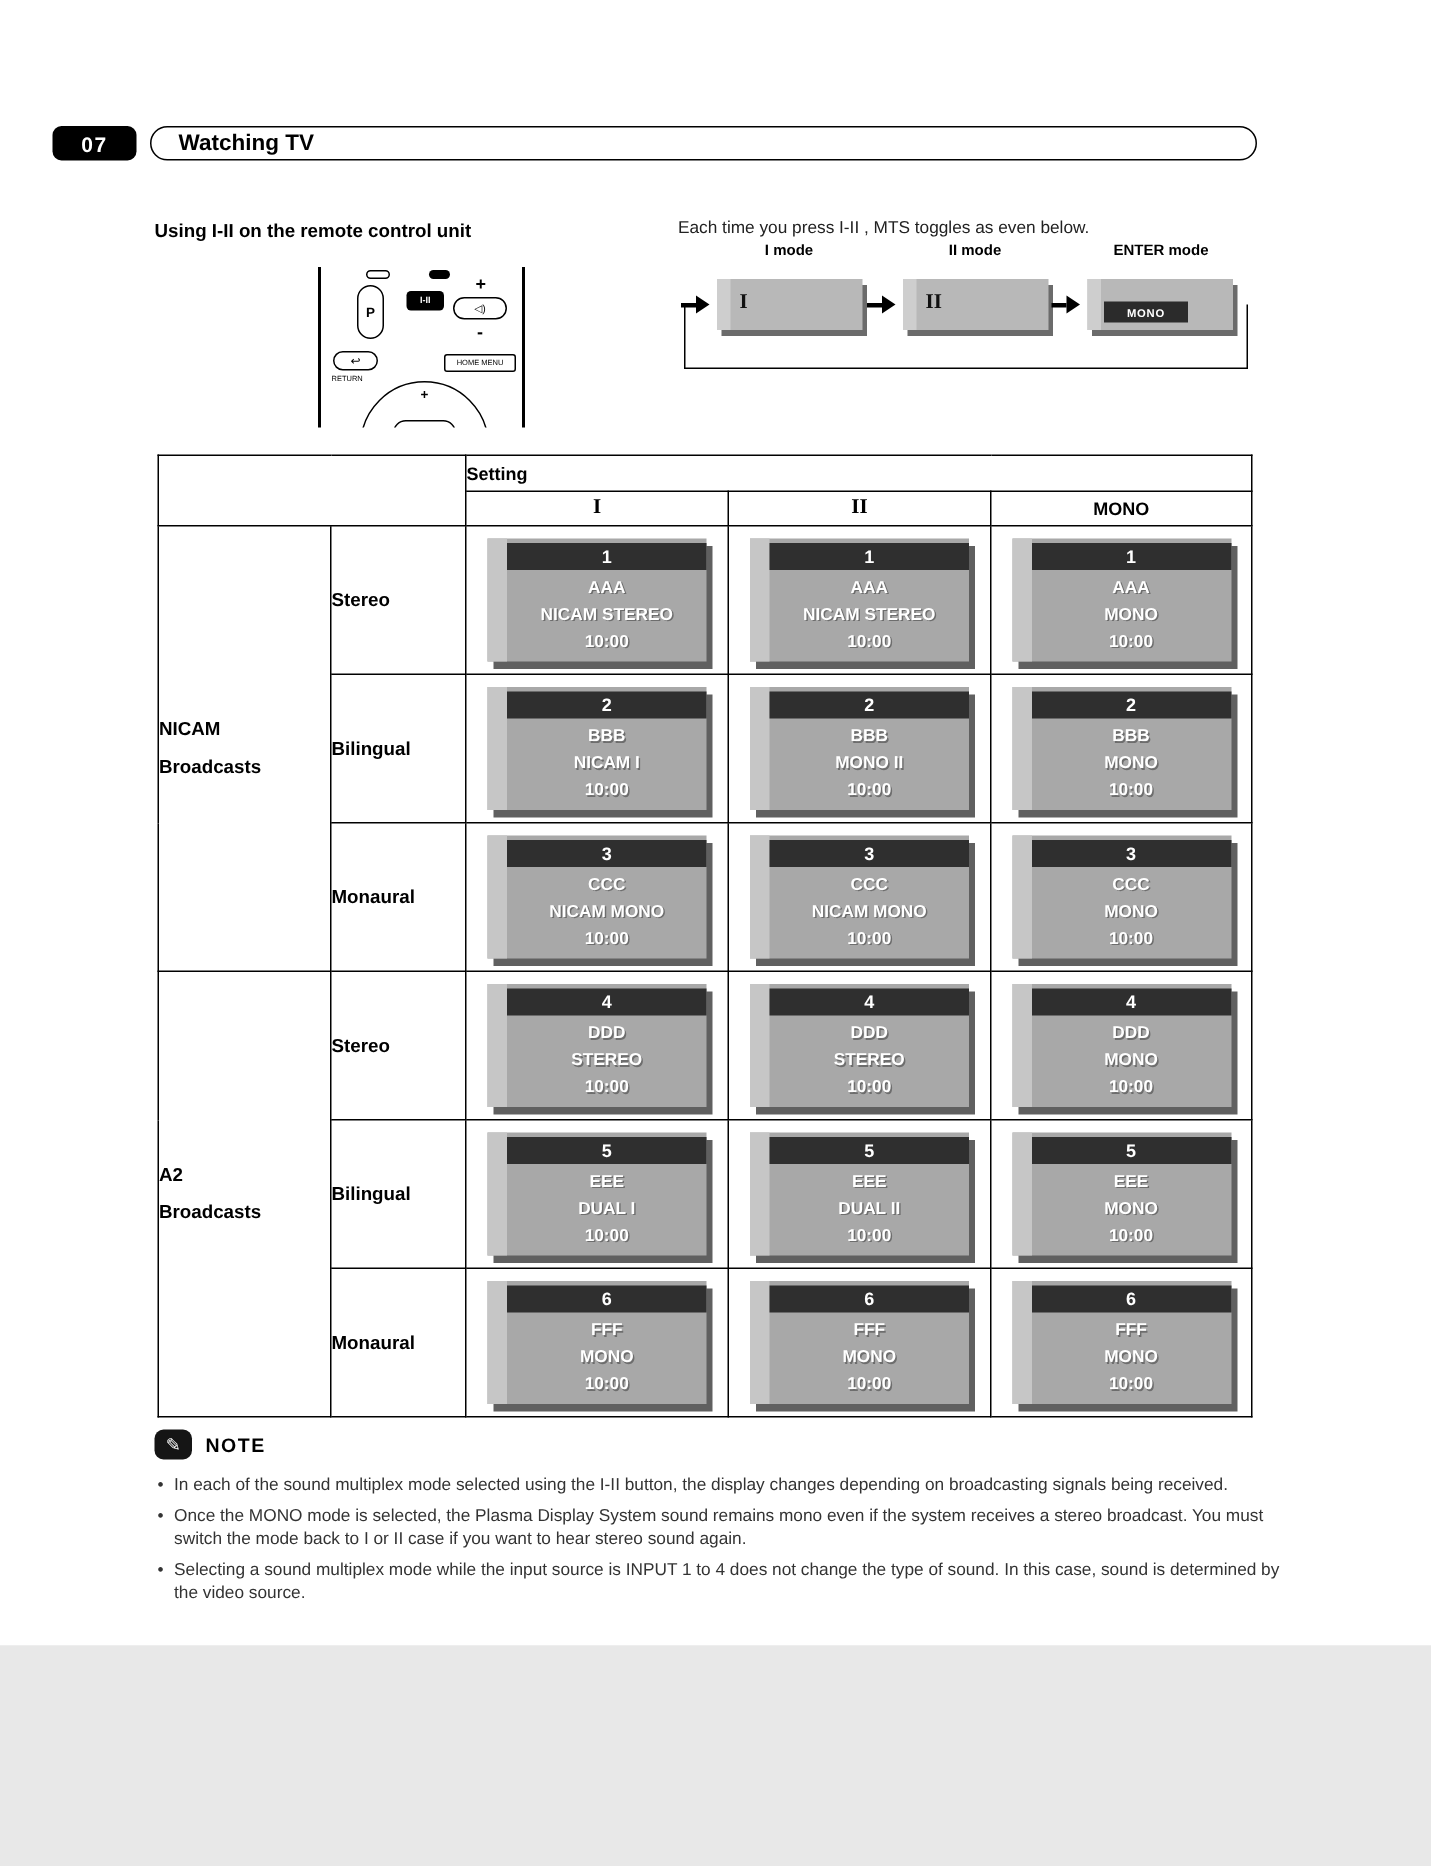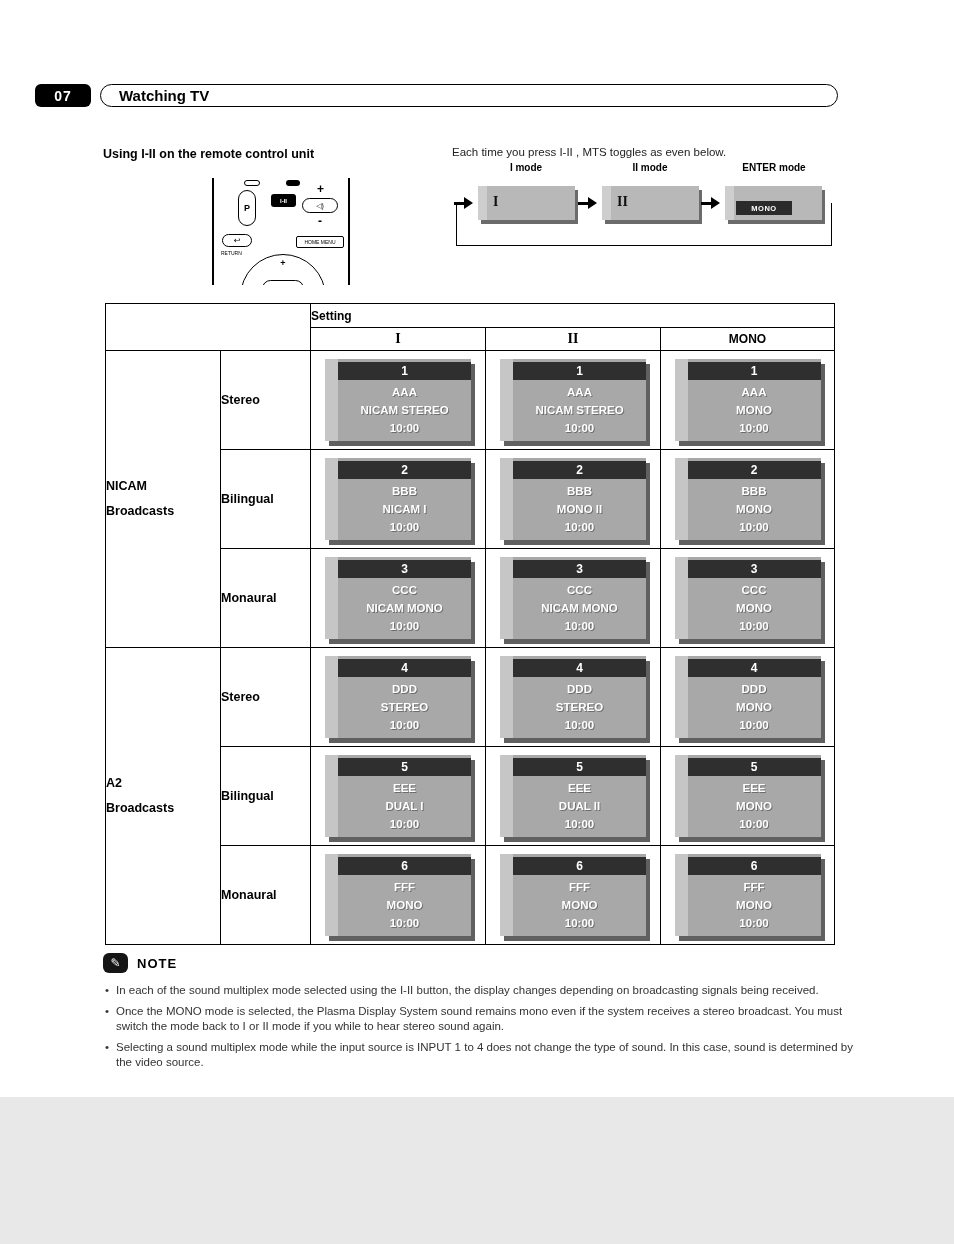--- a/index.html
+++ b/index.html
@@ -299,21 +299,21 @@
     <span class="note-icon">✎</span>
     <span class="note-label">NOTE</span>
   </div>
   <div class="note-list">
     <div class="note-item">
         <span class="bullet">•</span>
         <span>In each of the sound multiplex mode selected using the I-II button, the display changes depending on broadcasting signals being received.</span>
       </div>
     <div class="note-item">
         <span class="bullet">•</span>
-        <span>Once the MONO mode is selected, the Plasma Display System sound remains mono even if the system receives a stereo broadcast. You must switch the mode back to I or II mode if you while to hear stereo sound again.</span>
+        <span>Once the MONO mode is selected, the Plasma Display System sound remains mono even if the system receives a stereo broadcast. You must switch the mode back to I or II case if you want to hear stereo sound again.</span>
       </div>
     <div class="note-item">
         <span class="bullet">•</span>
         <span>Selecting a sound multiplex mode while the input source is INPUT 1 to 4 does not change the type of sound. In this case, sound is determined by the video source.</span>
       </div>
   </div>
 
   <div class="page-badge">24</div>
   <div class="page-lang">En</div>
 

